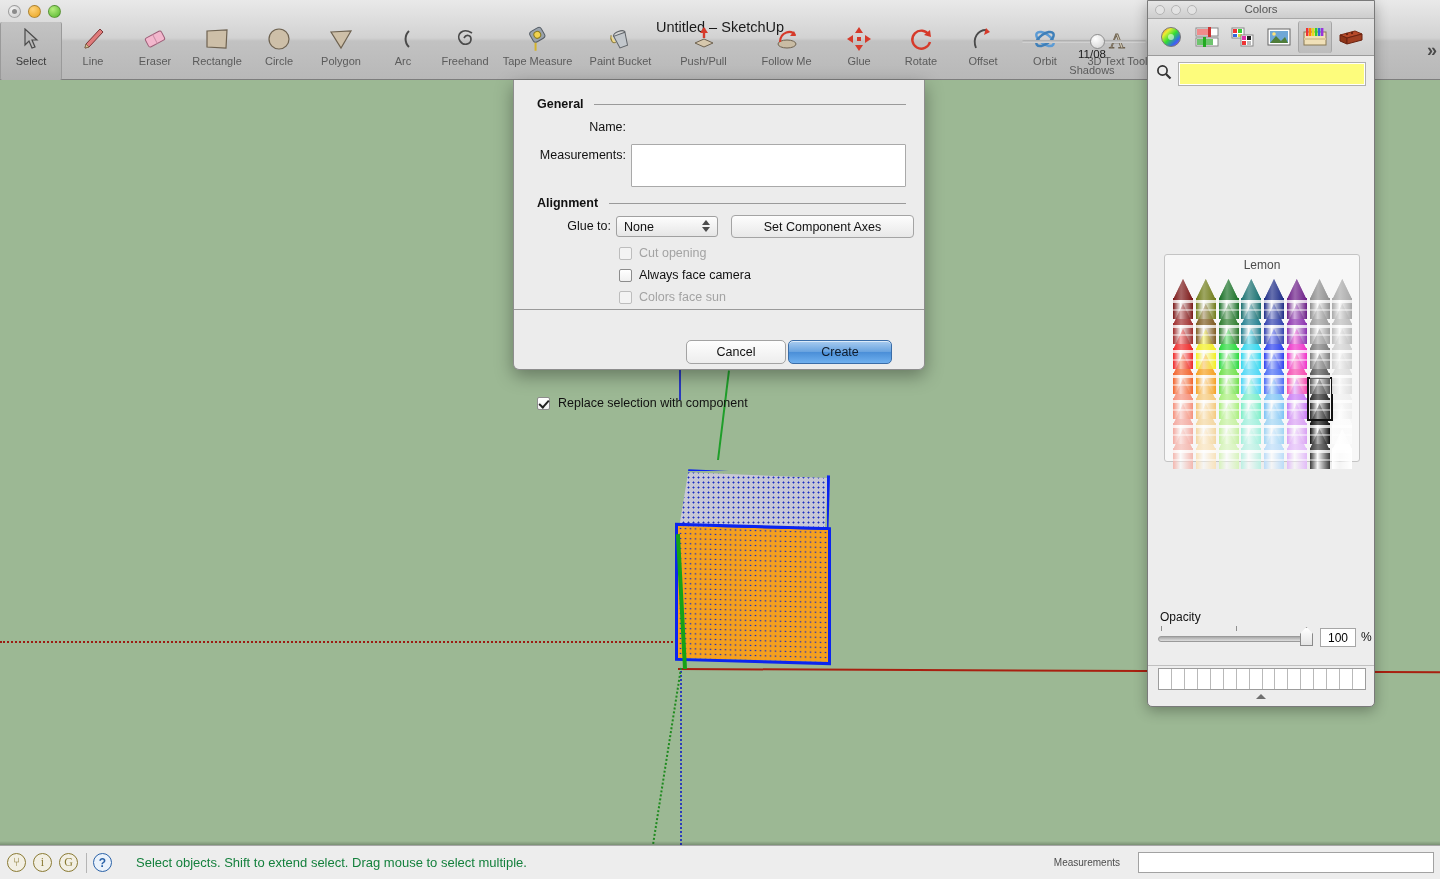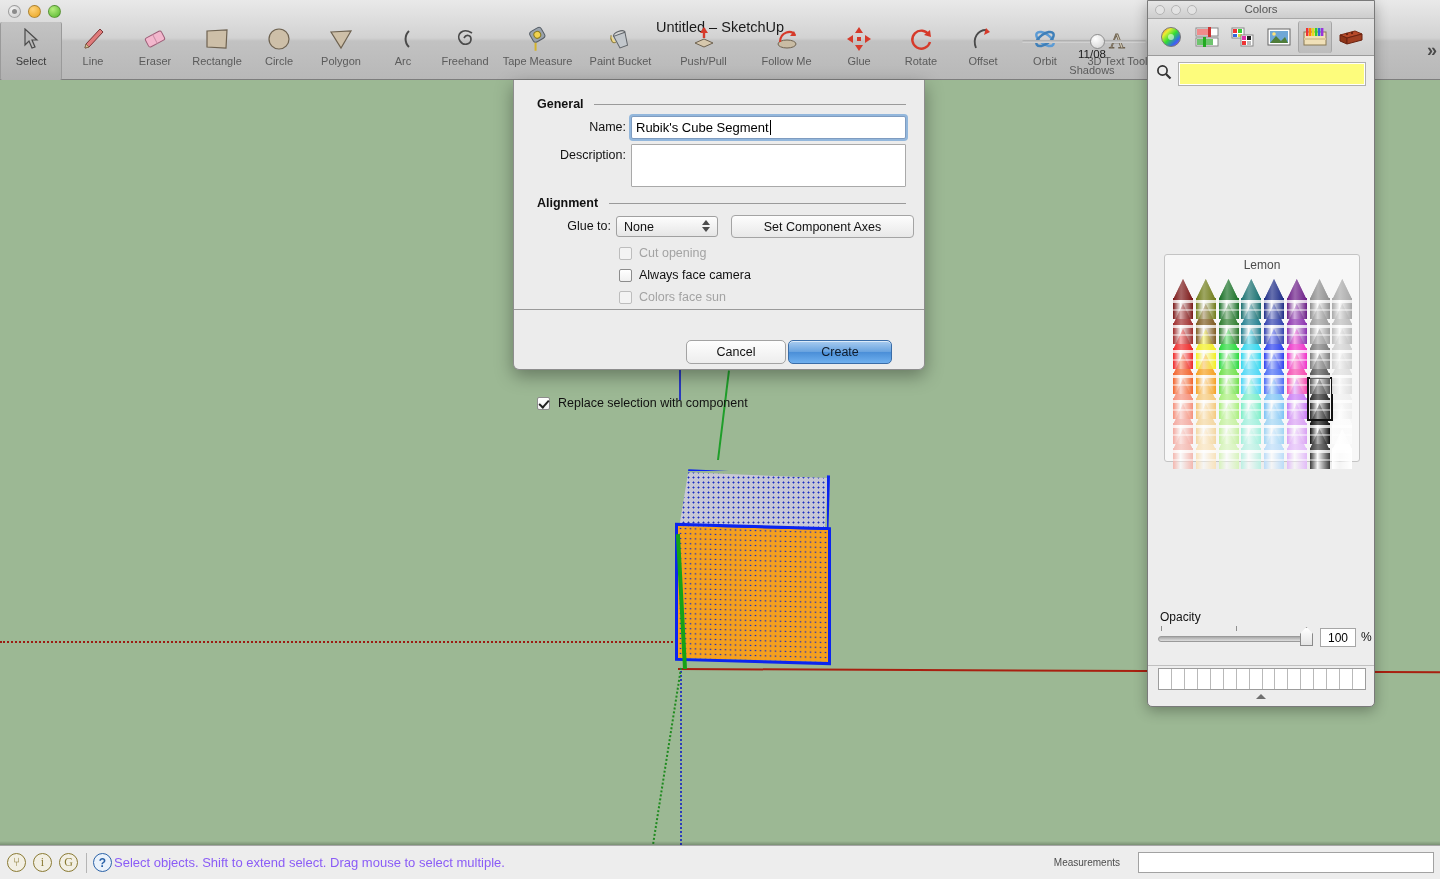--- a/index.html
+++ b/index.html
@@ -292,21 +292,21 @@
     border: 1.5px solid #8a7a33; margin-left: 7px;
     display:flex;align-items:center;justify-content:center;
     font-size: 12px; color: #8a7a33; background: #f2efe3; font-family:"Liberation Serif",serif;
   }
   #sb-sep { width: 1px; height: 20px; background: #b5b5b5; margin: 0 6px 0 8px; }
   .sb-help {
     width: 19px; height: 19px; border-radius: 50%;
     border: 1.5px solid #2a62a8; display:flex;align-items:center;justify-content:center;
     font-size: 12px; color: #2a62a8; font-weight: bold; background: #eaf2fb;
   }
-  #status-text { margin-left: 2px; font-size: 13px; color: #8b5cf6; }
+  #status-text { margin-left: 24px; font-size: 13px; color: #15803d; }
   #meas-label { position: absolute; right: 320px; font-size: 10px; color: #4d4d4d; }
   #meas-input {
     position: absolute; right: 6px; width: 296px; height: 21px;
     background: #fff; border: 1px solid #a2a2a2;
   }
   #bottom-shadow { position: absolute; left:0; bottom: 34px; width: 1440px; height: 4px;
                    background: linear-gradient(180deg, rgba(0,0,0,0), rgba(0,0,0,.22)); }
 </style>
 </head>
 <body>
@@ -541,26 +541,22 @@
     <div id="shadow-track2"></div>
 
     <div id="overflow-chevron">»</div>
   </div>
 
   <div id="dialog">
     <div class="grp-head" style="left:23px; top:17px;">General</div>
     <div class="grp-rule" style="left:80px; top:24px; width:312px;"></div>
 
     <div class="lbl-r" style="left:0; top:40px; width:112px;">Name:</div>
-    <div id="name-input">
-      <span>Rubik's Cube Segment</span>
-        <span id="name-caret"></span>
-    </div>
-
-    <div class="lbl-r" style="left:0; top:68px; width:112px;">Description:</div>
+
+    <div class="lbl-r" style="left:0; top:68px; width:112px;">Measurements:</div>
     <div id="desc-input"></div>
 
     <div class="grp-head" style="left:23px; top:116px;">Alignment</div>
     <div class="grp-rule" style="left:95px; top:123px; width:297px;"></div>
 
     <div class="lbl-r" style="left:0; top:139px; width:97px;">Glue to:</div>
     <div id="glue-select">
       <span>None</span>
       <span class="updown">
           <i class="u"></i>

